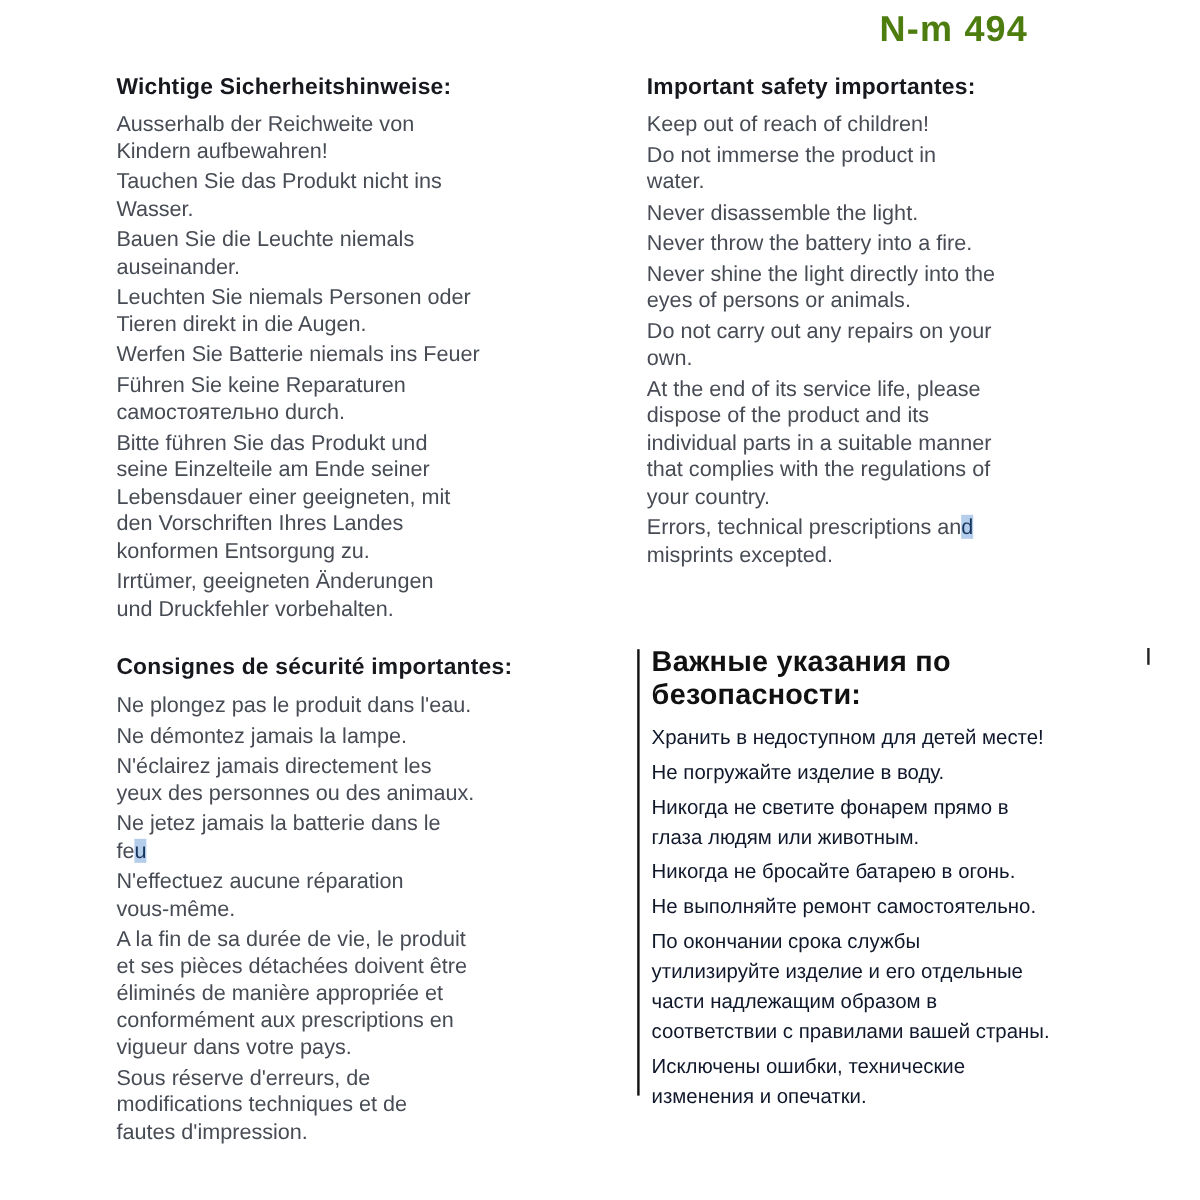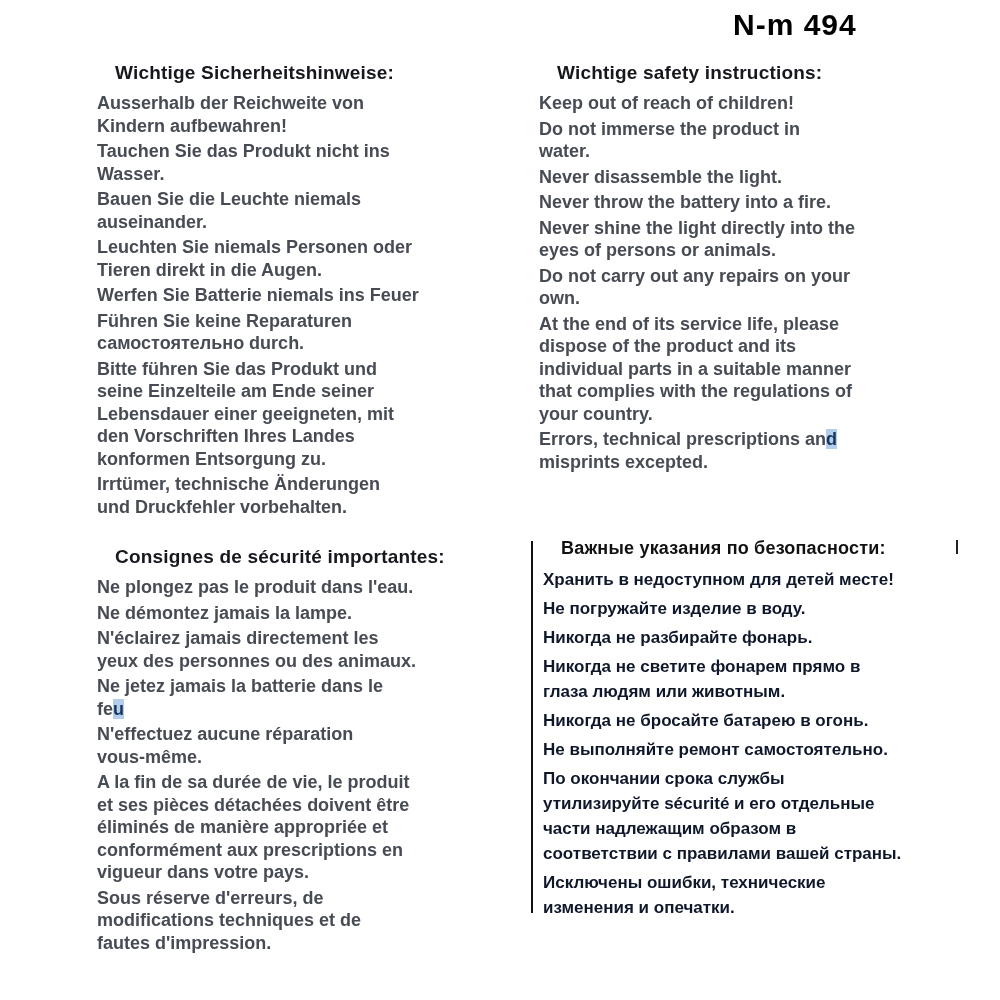--- a/index.html
+++ b/index.html
@@ -8,44 +8,43 @@
     background: #ffffff;
     font-family: "Liberation Sans", sans-serif;
     position: relative;
     overflow: hidden;
   }
   .page-title {
     position: absolute;
     left: 733px; top: 8px;
     font-size: 30px;
     font-weight: bold;
-    color: #000000;
+    color: #4d7c0f;
     letter-spacing: 1px;
   }
   .block { position: absolute; }
   .block h2 {
-    margin: 0 0 8px 18px;
+    margin: 0 0 8px 0;
     font-size: 19px;
     font-weight: bold;
     color: #16181e;
     letter-spacing: 0.2px;
   }
   .block p {
     margin: 0 0 3px 0;
     font-size: 18px;
     line-height: 22.5px;
     color: #474b54;
     white-space: pre-line;
-    font-weight: bold;
   }
   .block-german  { left: 97px;  top: 62px;  width: 370px; }
   .block-english { left: 539px; top: 62px;  width: 380px; }
   .block-french  { left: 97px;  top: 546px; width: 380px; }
   .block-russian { left: 543px; top: 538px; width: 380px; }
-  .block-russian h2 { font-size: 18px; color: #111111; margin-bottom: 8px; }
+  .block-russian h2 { font-size: 24px; color: #111111; margin-bottom: 8px; }
   .block-russian p {
     font-size: 17px;
     line-height: 25px;
     margin: 0 0 4px 0;
     color: #0f172a;
   }
   .hl {
     background: #b4cdeb;
     color: #17365d;
   }
@@ -78,26 +77,26 @@
   <p>Leuchten Sie niemals Personen oder
 Tieren direkt in die Augen.</p>
   <p>Werfen Sie Batterie niemals ins Feuer</p>
   <p>Führen Sie keine Reparaturen
 самостоятельно durch.</p>
   <p>Bitte führen Sie das Produkt und
 seine Einzelteile am Ende seiner
 Lebensdauer einer geeigneten, mit
 den Vorschriften Ihres Landes
 konformen Entsorgung zu.</p>
-  <p>Irrtümer, technische Änderungen
+  <p>Irrtümer, geeigneten Änderungen
 und Druckfehler vorbehalten.</p>
 </section>
 
 <section class="block block-english">
-  <h2>Wichtige safety instructions:</h2>
+  <h2>Important safety importantes:</h2>
   <p>Keep out of reach of children!</p>
   <p>Do not immerse the product in
 water.</p>
   <p>Never disassemble the light.</p>
   <p>Never throw the battery into a fire.</p>
   <p>Never shine the light directly into the
 eyes of persons or animals.</p>
   <p>Do not carry out any repairs on your
 own.</p>
   <p>At the end of its service life, please
@@ -129,24 +128,23 @@
 fautes d'impression.</p>
 </section>
 
 <div class="ru-rule"></div>
 <div class="ru-tick"></div>
 
 <section class="block block-russian">
   <h2>Важные указания по безопасности:</h2>
   <p>Хранить в недоступном для детей месте!</p>
   <p>Не погружайте изделие в воду.</p>
-  <p>Никогда не разбирайте фонарь.</p>
   <p>Никогда не светите фонарем прямо в
 глаза людям или животным.</p>
   <p>Никогда не бросайте батарею в огонь.</p>
   <p>Не выполняйте ремонт самостоятельно.</p>
   <p>По окончании срока службы
-утилизируйте sécurité и его отдельные
+утилизируйте изделие и его отдельные
 части надлежащим образом в
 соответствии с правилами вашей страны.</p>
   <p>Исключены ошибки, технические
 изменения и опечатки.</p>
 </section>
 
 </body></html>

